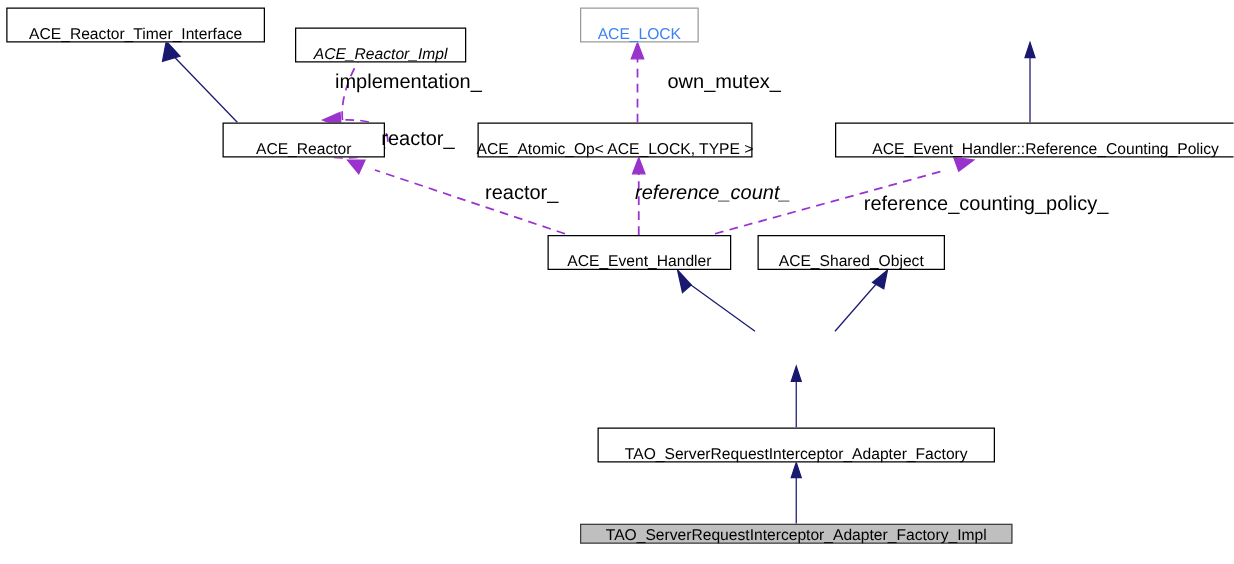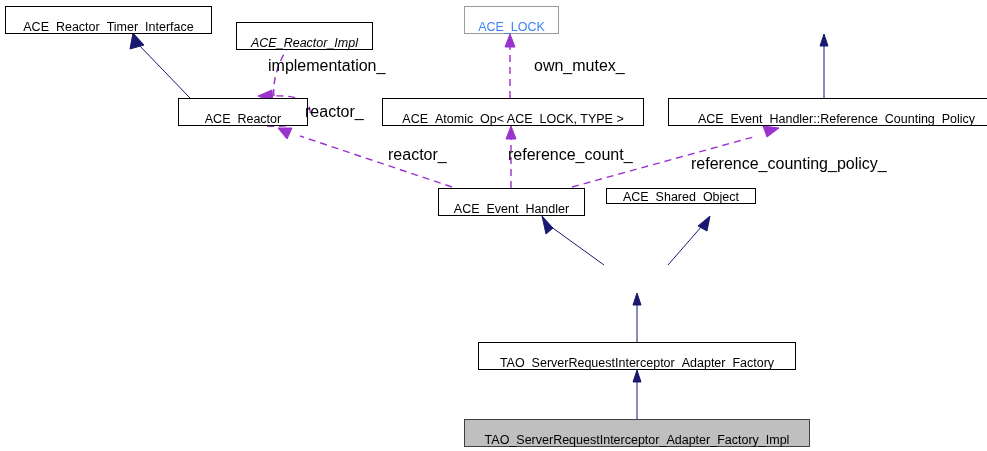--- a/index.html
+++ b/index.html
@@ -154,50 +154,50 @@
 
   <div class="node gray-border" style="left:464px; top:6px; width:95px; height:28px;">
     <span class="node-label">ACE_LOCK</span>
   </div>
 
 
   <div class="node" style="left:178px; top:98px; width:130px; height:28px;">
     <span class="node-label">ACE_Reactor</span>
   </div>
 
-  <div class="node" style="left:382px; top:98px; width:262px; height:28px;">
+  <div class="node" style="left:382px; top:98px; width:220px; height:28px;">
     <span class="node-label">ACE_Atomic_Op&lt; ACE_LOCK, TYPE &gt;</span>
   </div>
 
   <div class="node" style="left:668px; top:98px; width:337px; height:28px;">
     <span class="node-label">ACE_Event_Handler::Reference_Counting_Policy</span>
   </div>
 
   <div class="node" style="left:438px; top:188px; width:147px; height:28px;">
     <span class="node-label">ACE_Event_Handler</span>
   </div>
 
-  <div class="node" style="left:606px; top:188px; width:150px; height:16px;">
+  <div class="node" style="left:606px; top:188px; width:150px; height:28px;">
     <span class="node-label">ACE_Shared_Object</span>
   </div>
 
 
   <div class="node" style="left:478px; top:342px; width:318px; height:28px;">
     <span class="node-label">TAO_ServerRequestInterceptor_Adapter_Factory</span>
   </div>
 
-  <div class="node gray-fill" style="left:464px; top:419px; width:346px; height:28px;">
+  <div class="node gray-fill" style="left:464px; top:419px; width:346px; height:16px;">
     <span class="node-label">TAO_ServerRequestInterceptor_Adapter_Factory_Impl</span>
   </div>
 
   <div class="edge-label" style="left:268px; top:58px;">implementation_</div>
 
   <div class="edge-label" style="left:509px; top:58px;margin-left:25px;">own_mutex_</div>
 
   <div class="edge-label" style="left:388px; top:147px;">reactor_</div>
 
   <div class="edge-label" style="left:305px; top:104px;">reactor_</div>
 
-  <div class="edge-label" style="left:508px; top:147px;">reference_count_</div>
+  <div class="edge-label" style="left:508px; top:147px;font-style:italic;">reference_count_</div>
 
   <div class="edge-label" style="left:691px; top:156px;">reference_counting_policy_</div>
 
 </div>
 
 </body></html>

